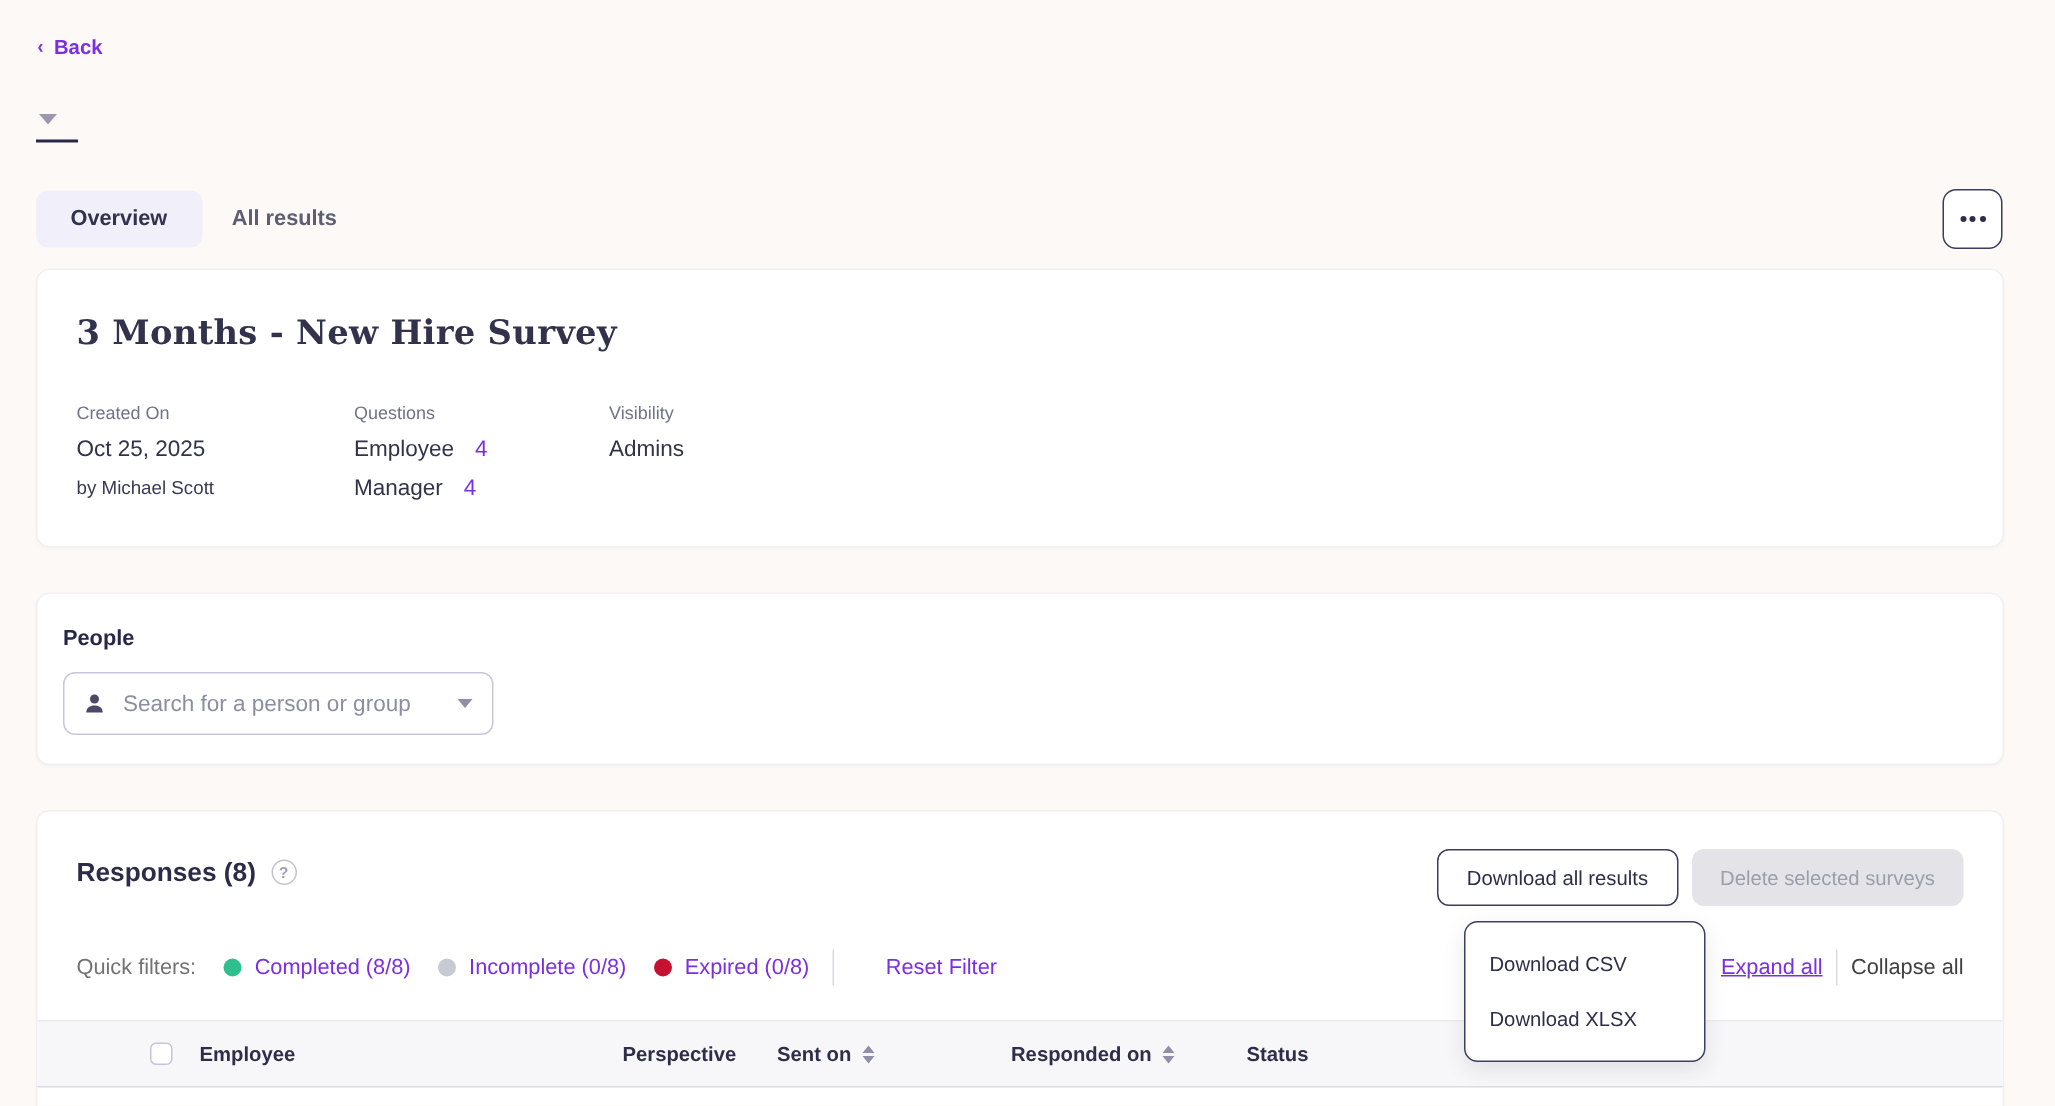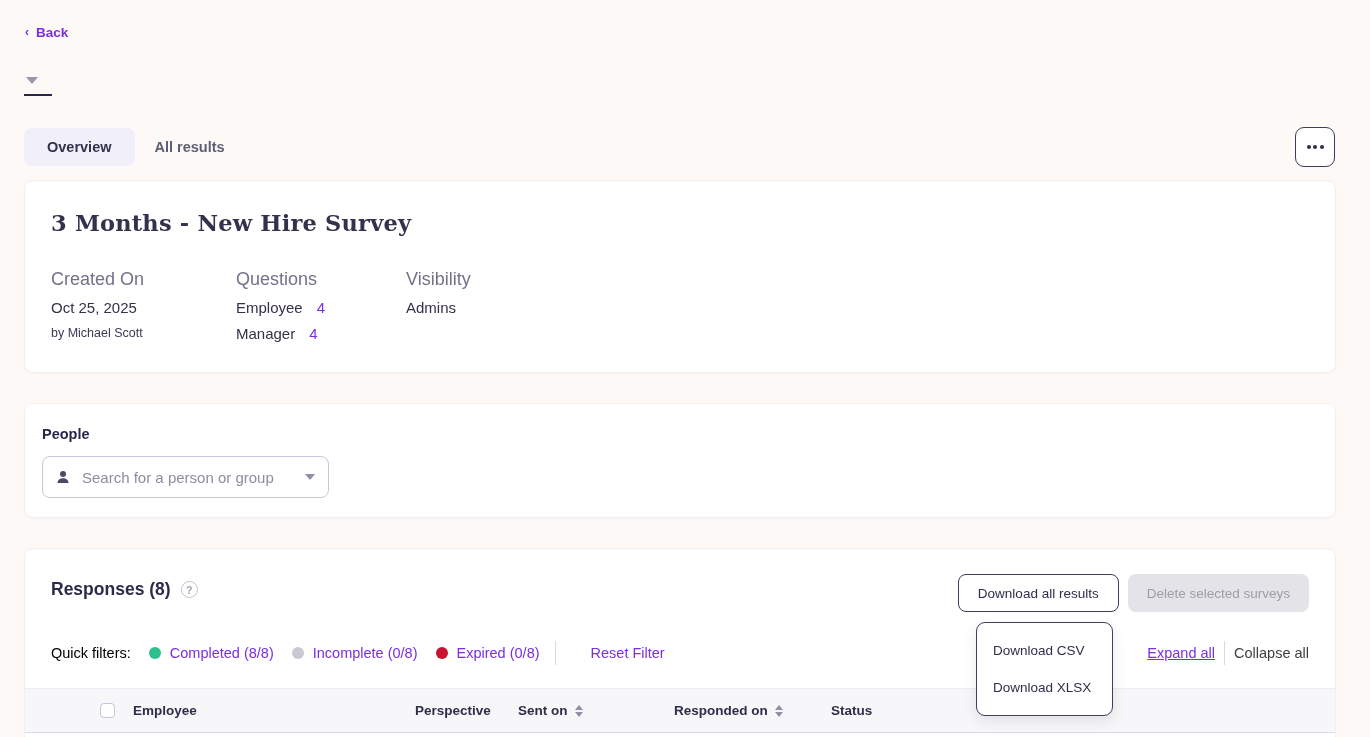--- a/index.html
+++ b/index.html
@@ -52,21 +52,21 @@
     box-shadow:0 1px 2px rgba(40,40,70,0.04);
   }
   .card-summary { margin-top:13px; padding:29px 26px 30px; }
   .card-summary h2 {
     font-family:"DejaVu Serif","Liberation Serif",serif;
     font-size:22.5px; font-weight:700; color:#32324c; letter-spacing:0.2px;
   }
   .meta-row { display:flex; margin-top:33px; }
   .meta-col-1 { width:185px; }
   .meta-col-2 { width:170px; }
-  .meta-label { font-size:18px; color:#72728a; }
+  .meta-label { font-size:12px; color:#72728a; }
   .meta-value { font-size:15px; color:#32324a; margin-top:9px; }
   .meta-sub { font-size:12.5px; color:#3a3a55; margin-top:10px; }
   .q-row { display:flex; gap:14px; font-size:15px; color:#32324a; margin-top:9px; }
   .q-count { color:#7b2ee2; }
 
   
   .card-people { margin-top:30px; padding:22px 17px 19px; }
   .people-label { font-size:14.5px; font-weight:700; color:#27274a; }
   .search-box {
     margin-top:14px; width:287px; height:42px;
@@ -98,21 +98,21 @@
   .resp-buttons { margin-left:auto; display:flex; gap:9px; }
   .btn {
     height:38px; border-radius:8px; font-size:13.5px; font-family:"Liberation Sans",sans-serif;
     display:flex; align-items:center; justify-content:center; padding:0 19px;
   }
   .btn-outline { background:#fff; border:1px solid #3c3c5c; color:#2e2e4a; font-weight:500; cursor:pointer; }
   .btn-disabled { background:#e3e3e8; border:none; color:#9d9dab; font-weight:500; cursor:default; }
 
   
   .filters-row { display:flex; align-items:center; margin-top:29px; font-size:14.5px; }
-  .filters-label { color:#000000; }
+  .filters-label { color:#737373; }
   .filter-item { display:flex; align-items:center; gap:9px; margin-left:18px; cursor:pointer; }
   .filter-item:first-of-type { margin-left:17px; }
   .dot { width:12px; height:12px; border-radius:50%; flex:none; }
   .filter-text { color:#7b2ee2; }
   .v-div { width:1px; height:24px; background:#d9d9e2; margin:0 15px; }
   .reset-link { color:#7b2ee2; cursor:pointer;margin-left:20px; }
   .right-links { margin-left:auto; display:flex; align-items:center; }
   .expand-link { color:#7b2ee2; text-decoration:underline; font-weight:500; cursor:pointer; }
   .collapse-link { color:#404040; font-weight:500; cursor:pointer; }
   .right-links .v-div { margin:0 9px; height:24px; }
@@ -139,21 +139,21 @@
     width:0; height:0; border-left:4px solid transparent; border-right:4px solid transparent;
     border-bottom:5px solid #8f8fa5;
   }
   .sort-icon .down {
     width:0; height:0; border-left:4px solid transparent; border-right:4px solid transparent;
     border-top:5px solid #8f8fa5;
   }
 
   
   .download-menu {
-    position:absolute; left:951px; top:73px; width:137px;
+    position:absolute; left:951px; top:73px; width:161px;
     background:#fff; border:1px solid #3f3f60; border-radius:9px;
     box-shadow:0 5px 14px rgba(40,40,70,0.10);
     padding:9px 0; z-index:10;
   }
   .menu-item { padding:11px 16px; font-size:13.5px; color:#2e2e4a; cursor:pointer; white-space:nowrap; }
 </style>
 </head>
 <body>
 
 <div class="page">

